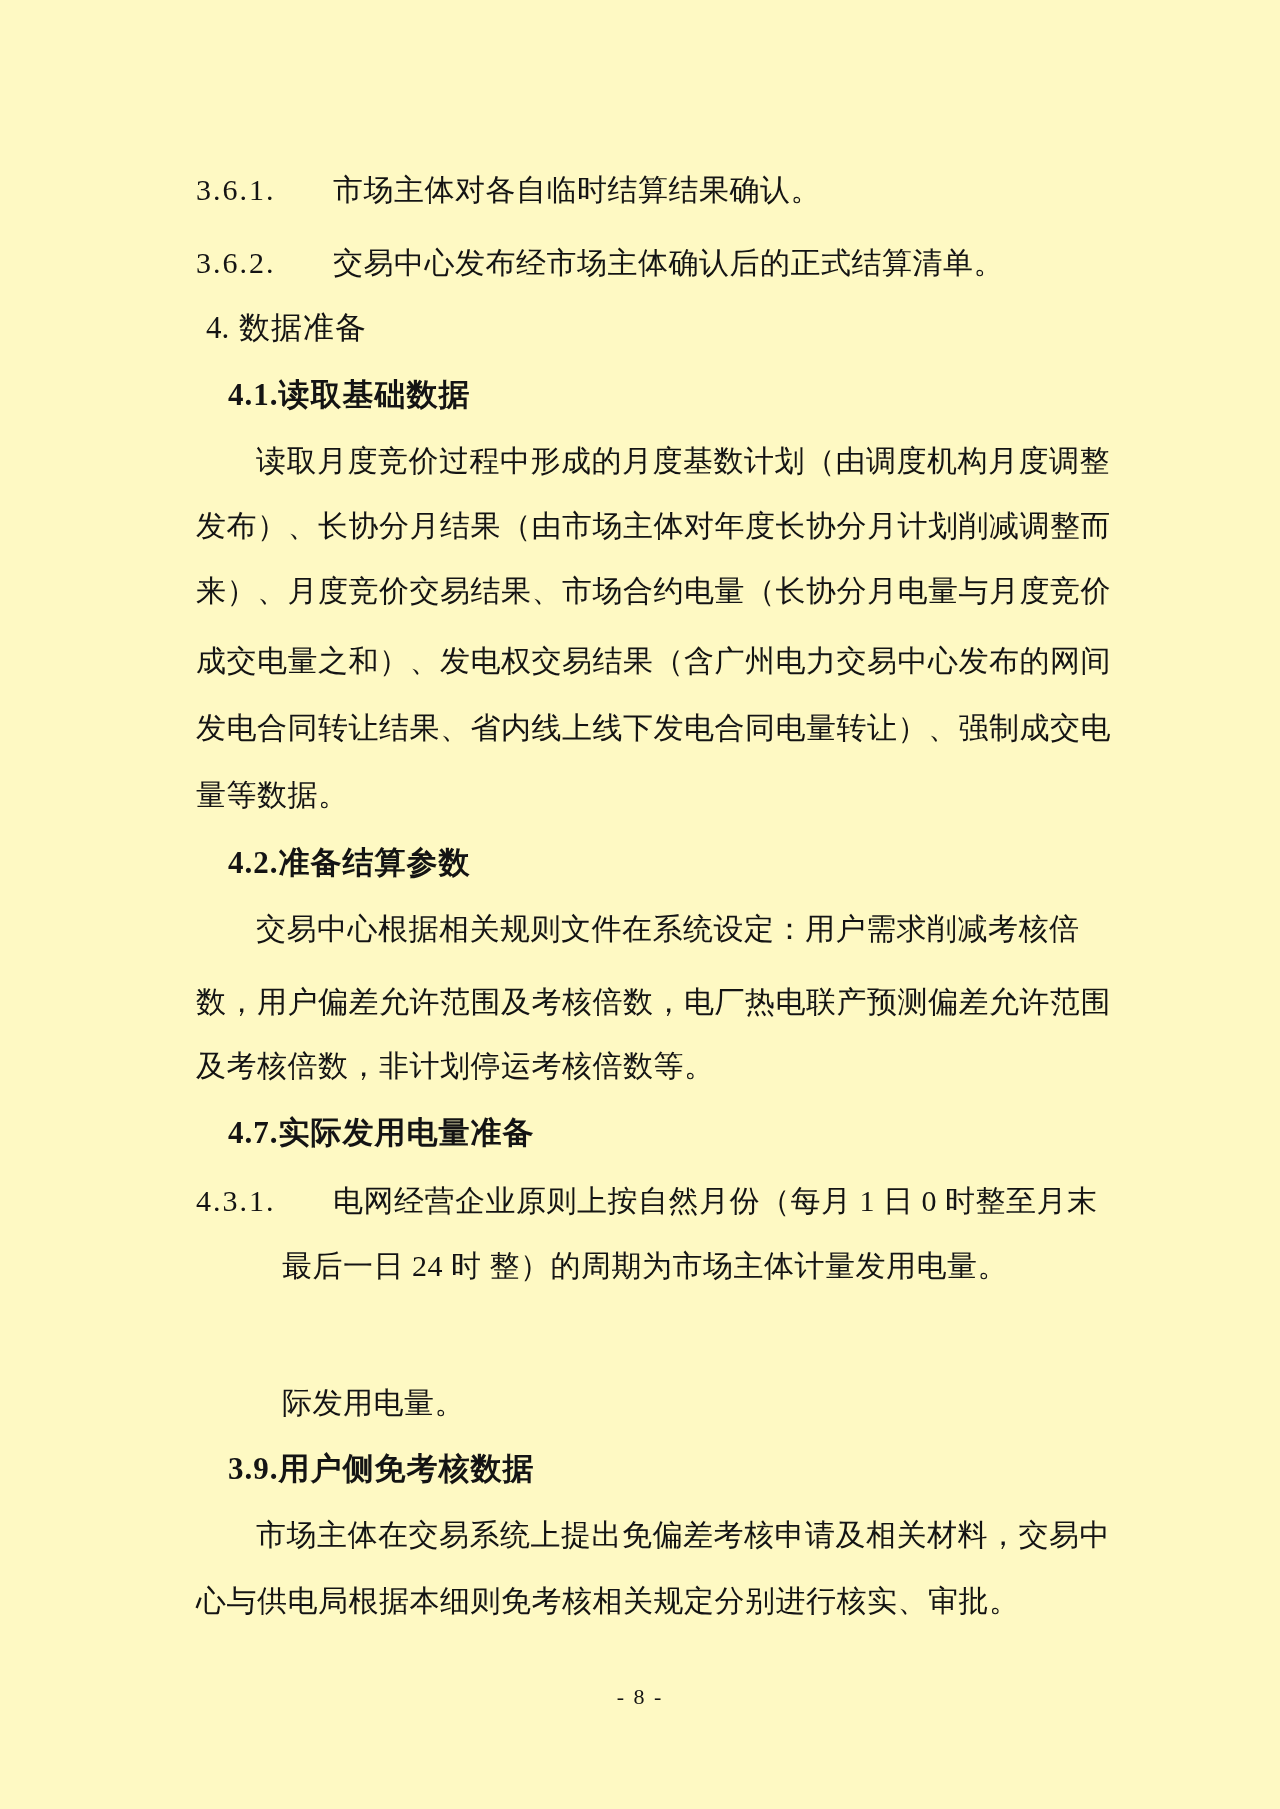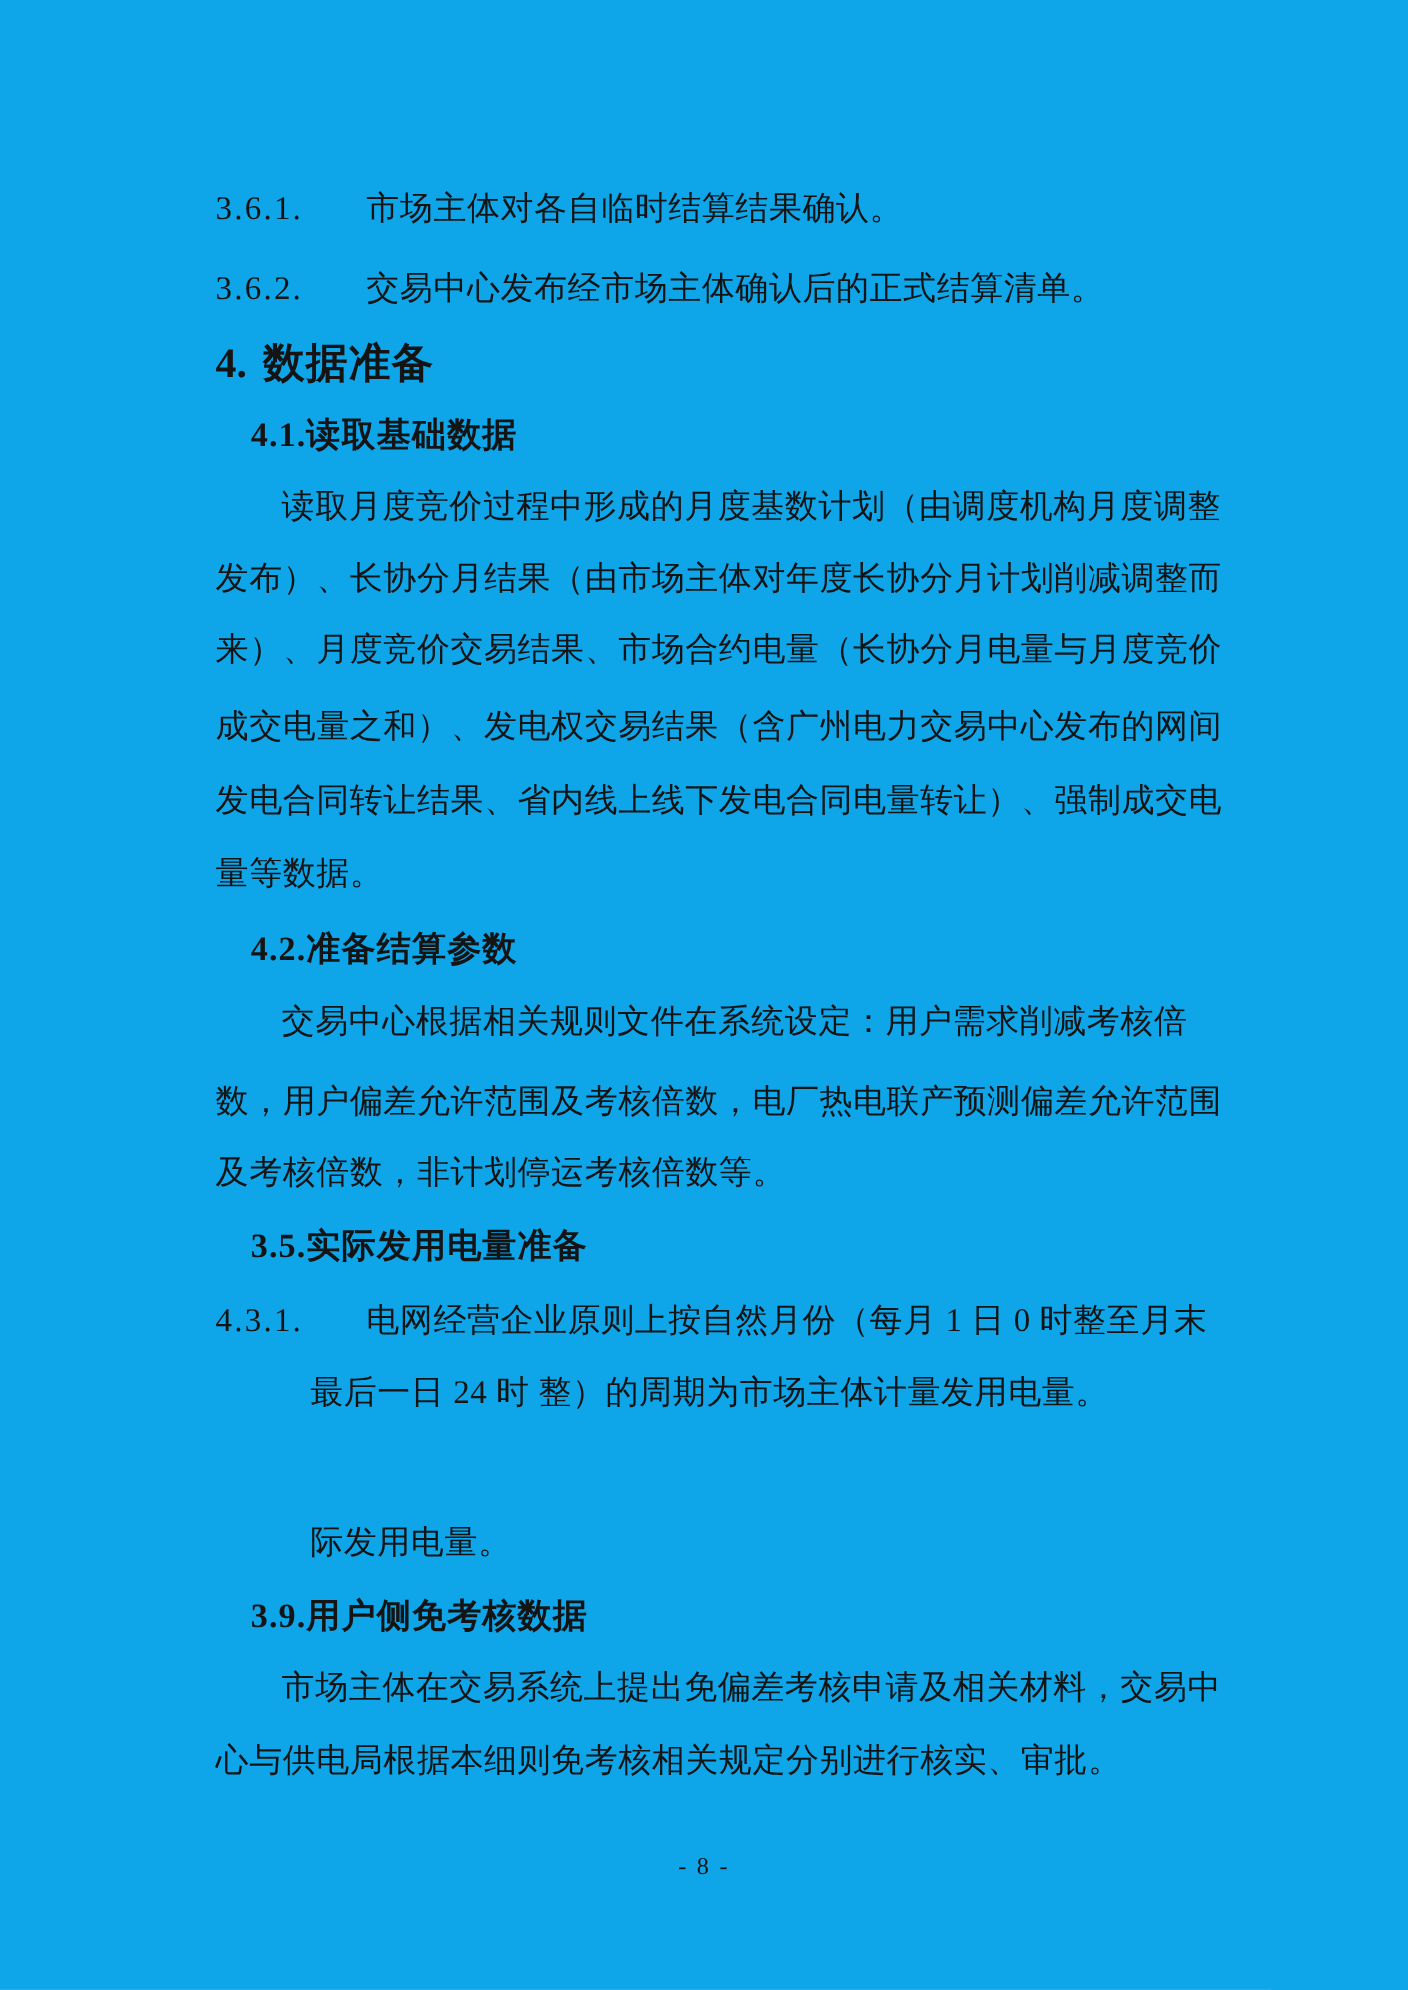--- a/index.html
+++ b/index.html
@@ -4,42 +4,43 @@
 <style>
   html, body {
     margin: 0;
     padding: 0;
     background: #ffffff;
   }
   .page {
     position: relative;
     width: 1280px;
     height: 1809px;
-    background: #0ea5e9;
+    background: #fef9c3;
     overflow: hidden;
     font-family: "Liberation Serif", "DejaVu Serif", serif;
     color: #141414;
   }
   .line {
     position: absolute;
     left: 196px;
     font-size: 30px;
     line-height: 1.2;
     white-space: nowrap;
     letter-spacing: 0.5px;
   }
   .line .num {
     display: inline-block;
     width: 137px;
     letter-spacing: 2px;
   }
   .h1-line {
-    font-weight: 700;
-    font-size: 38px;
+    font-weight: 400;
+    font-size: 31px;
     letter-spacing: 1px;
+    text-align: center;
   }
   .h1-line .num {
     width: 43px;
     letter-spacing: 0;
   }
   .h2-line {
     font-weight: 700;
     font-size: 31px;
     letter-spacing: 1px;
     margin-left: 32px;
@@ -115,21 +116,21 @@
 
   <div class="line" style="top:984px">
     <span class="txt">数，用户偏差允许范围及考核倍数，电厂热电联产预测偏差允许范围</span>
   </div>
 
   <div class="line" style="top:1048px">
     <span class="txt">及考核倍数，非计划停运考核倍数等。</span>
   </div>
 
   <div class="line h2-line" style="top:1114px">
-    <span class="txt">3.5.实际发用电量准备</span>
+    <span class="txt">4.7.实际发用电量准备</span>
   </div>
 
   <div class="line" style="top:1183px">
     <span class="num">4.3.1.</span><span class="txt">电网经营企业原则上按自然月份（每月 1 日 0 时整至月末</span>
   </div>
 
   <div class="line indent-cont" style="top:1248px">
     <span class="txt">最后一日 24 时 整）的周期为市场主体计量发用电量。</span>
   </div>
 

